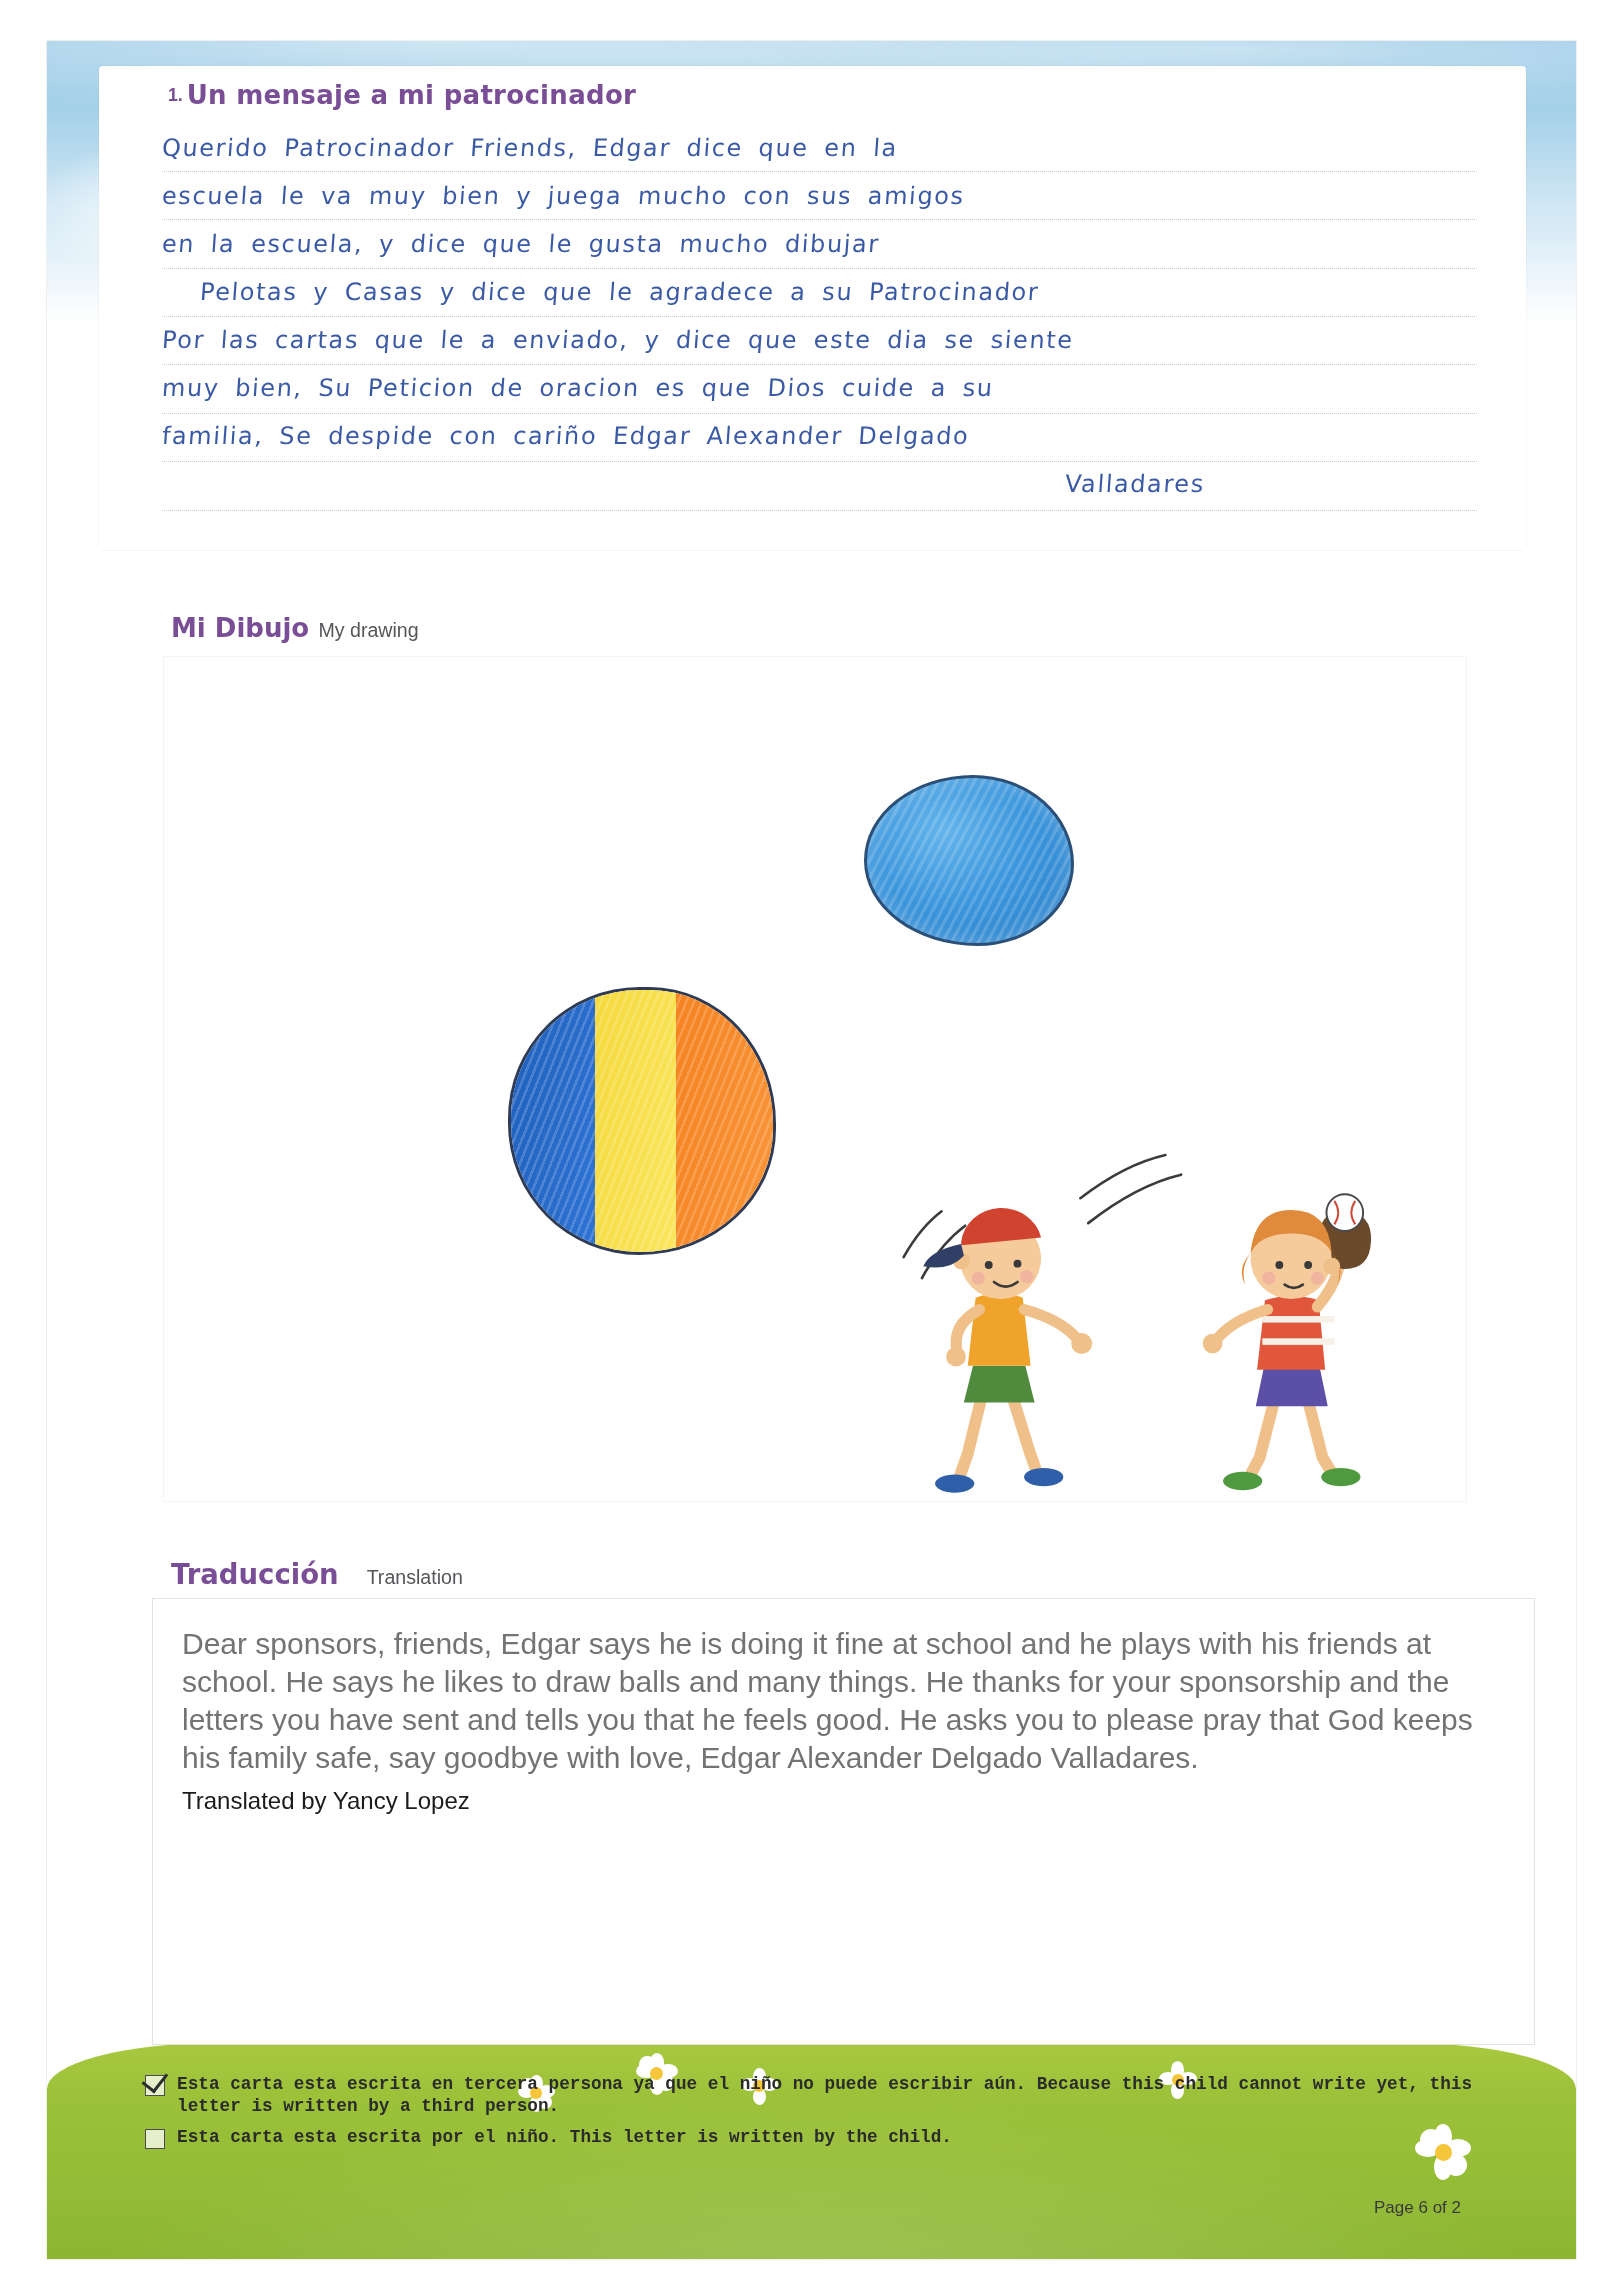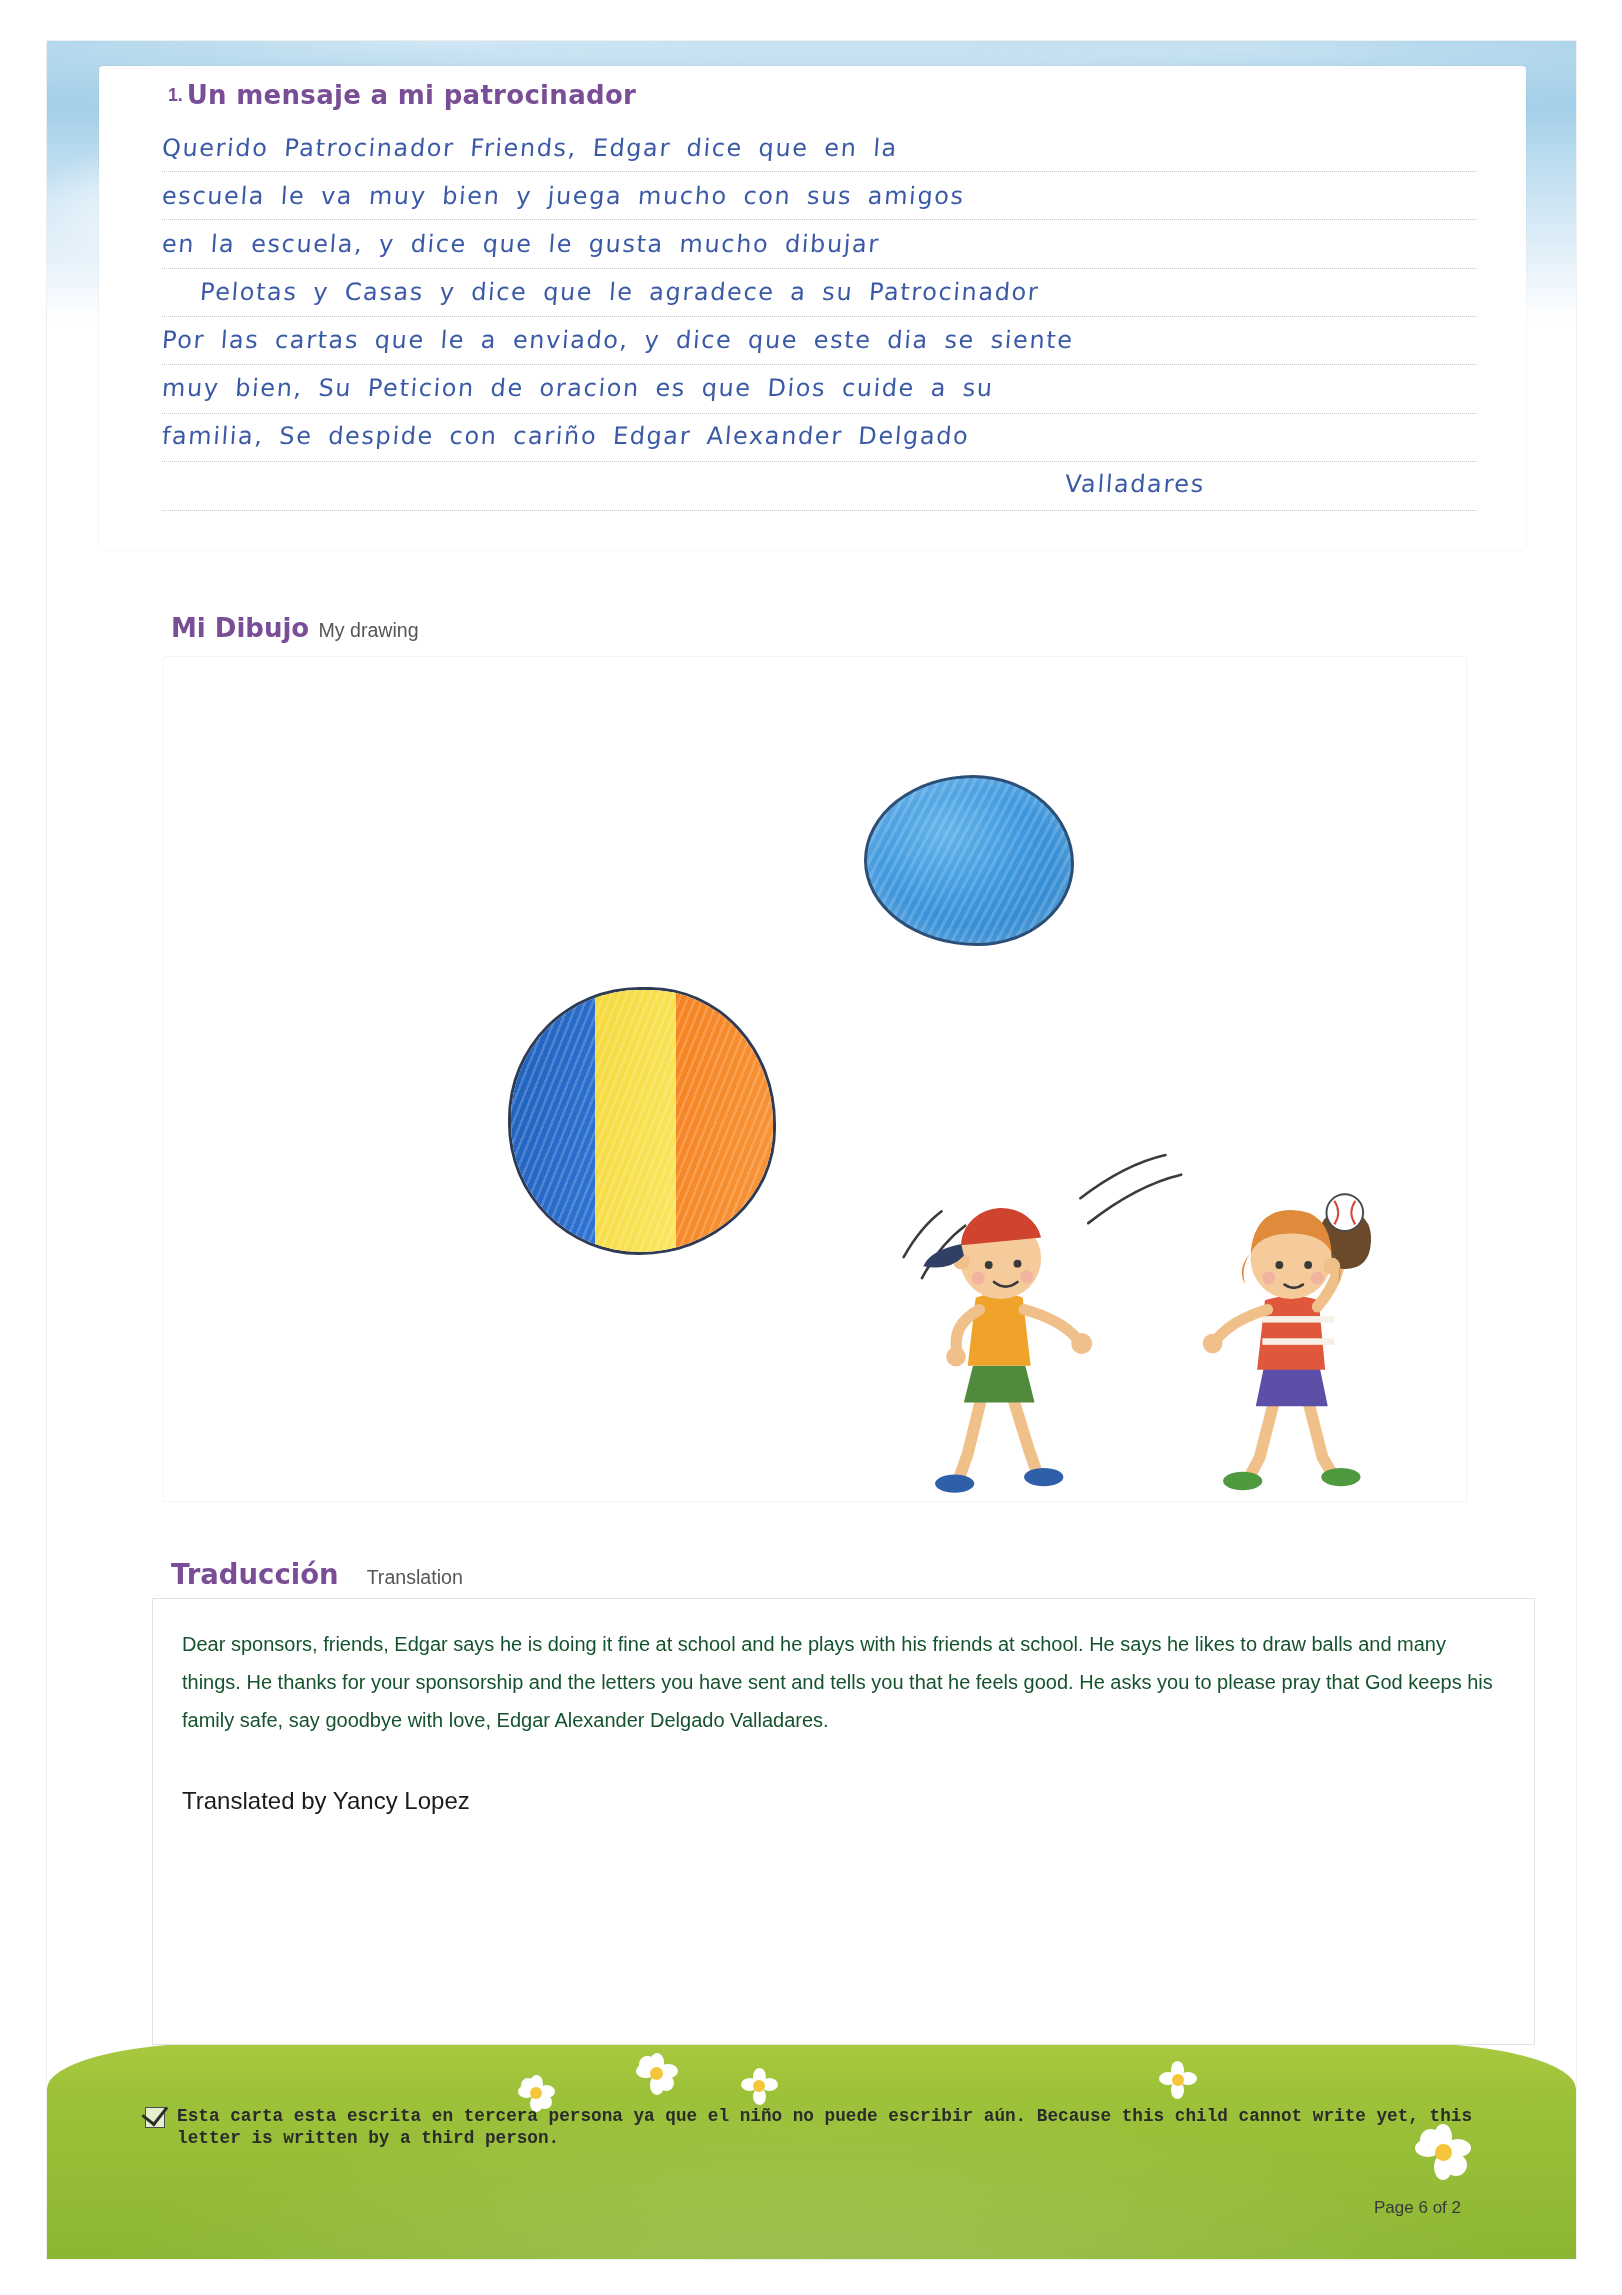--- a/index.html
+++ b/index.html
@@ -287,23 +287,23 @@
     height: 445px;
     background: #ffffff;
     border: 0.7px solid #e2e2e2;
   }
   .trans-body {
     position: absolute;
     left: 29px;
     top: 26px;
     width: 1328px;
     font-family: "Liberation Sans", sans-serif;
-    font-size: 20px;
+    font-size: 30px;
     line-height: 38px;
-    color: #14532d;
+    color: #737373;
   }
   .trans-by {
     position: absolute;
     left: 29px;
     top: 188px;
     font-family: "Liberation Sans", sans-serif;
     font-size: 24px;
     color: #1b1b1b;
   }
 
@@ -542,19 +542,23 @@
     <div class="trans-panel">
       <div class="trans-body">Dear sponsors, friends, Edgar says he is doing it fine at school and he plays with his friends at school. He says he likes to draw balls and many things. He thanks for your sponsorship and the letters you have sent and tells you that he feels good. He asks you to please pray that God keeps his family safe, say goodbye with love, Edgar Alexander Delgado Valladares.</div>
       <div class="trans-by">Translated by Yancy Lopez</div>
     </div>
 
     <div class="footer-checks">
       <div class="check-row">
         <div class="cbox checked"></div>
         <div class="check-label">Esta carta esta escrita en tercera persona ya que el niño no puede escribir aún. Because this child cannot write yet, this letter is written by a third person.</div>
       </div>
+      <div class="check-row">
+        <div class="cbox"></div>
+        <div class="check-label">Esta carta esta escrita por el niño. This letter is written by the child.</div>
+      </div>
     </div>
 
     <div class="page-num">Page 6 of 2</div>
 
   </div>
 </div>
 
 
 </body></html>

